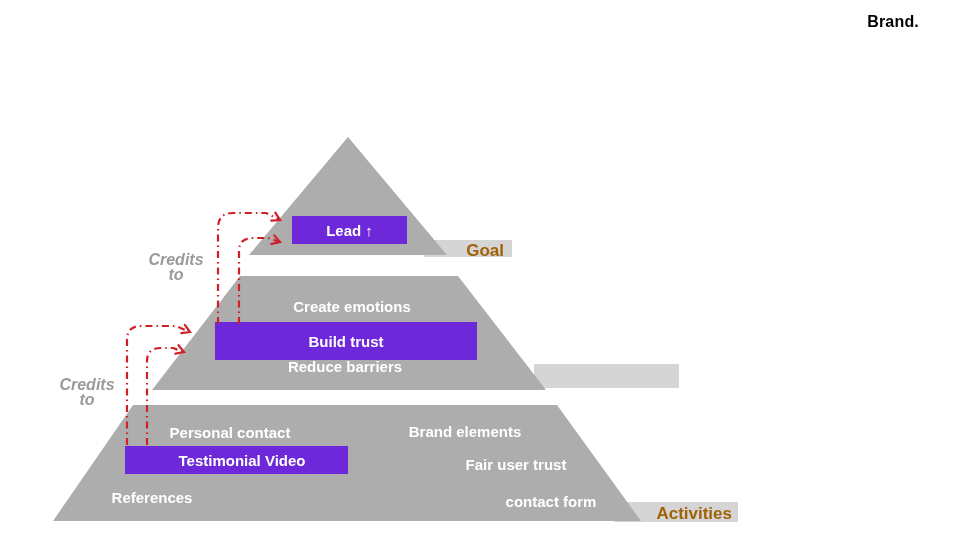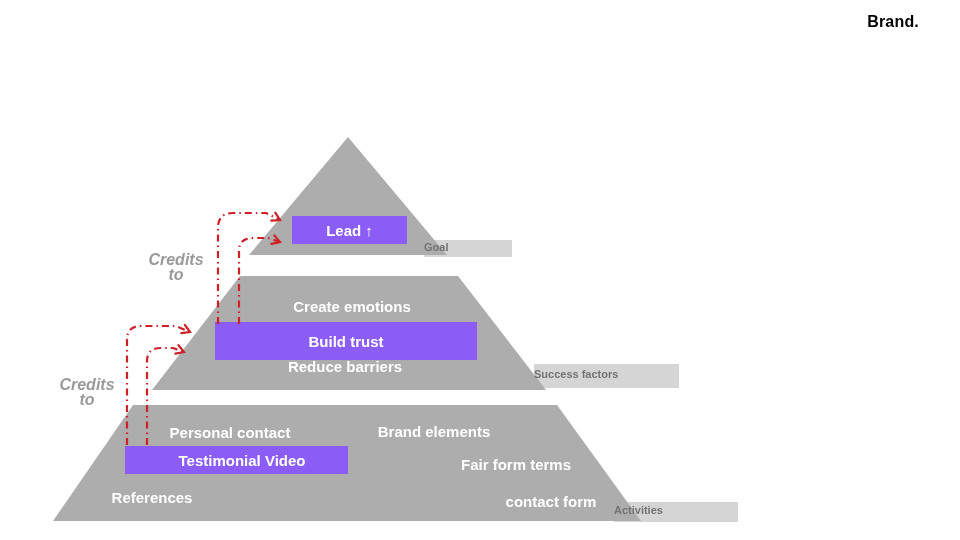--- a/index.html
+++ b/index.html
@@ -4,23 +4,23 @@
 <style>
   html,body{margin:0;padding:0;background:#fff;}
   .stage{
     position:relative;width:960px;height:540px;background:#ffffff;
     font-family:"Liberation Sans", sans-serif;overflow:hidden;
   }
   .layer{position:absolute;left:0;top:0;width:960px;height:540px;}
   svg{display:block;}
   .lbl{position:absolute;font-weight:bold;white-space:nowrap;}
   .white-lbl{color:#ffffff;font-size:15px;text-align:center;}
-  .tag-lbl{color:#737373;font-size:11px;text-align:left;}
+  .tag-lbl{color:#a16207;font-size:17px;text-align:right;}
   .redbox{
-    position:absolute;background:#8b5cf6;color:#ffffff;font-weight:bold;
+    position:absolute;background:#6d28d9;color:#ffffff;font-weight:bold;
     font-size:15px;display:flex;align-items:center;justify-content:center;
   }
   .redbox.left-align{justify-content:center;padding-left:11px;box-sizing:border-box;}
   .credits{
     position:absolute;color:#9a9a9a;font-weight:bold;font-style:italic;
     font-size:16px;line-height:15px;text-align:center;width:100px;
   }
   .logo{
     position:absolute;top:13px;right:41px;color:#000;font-weight:bold;
     font-size:16px;letter-spacing:.2px;
@@ -49,27 +49,26 @@
   <div class="redbox" style="left:215px;top:322px;width:262px;height:38px;">
     <span>Build trust</span>
   </div>
   <div class="redbox left-align" style="left:125px;top:446px;width:223px;height:28px;">
     <span>Testimonial Video</span>
   </div>
 
   <div class="lbl white-lbl" style="left:252px;top:298px;width:200px;">Create emotions</div>
   <div class="lbl white-lbl" style="left:245px;top:358px;width:200px;">Reduce barriers</div>
   <div class="lbl white-lbl" style="left:130px;top:424px;width:200px;text-align:center;">Personal contact</div>
-  <div class="lbl white-lbl" style="left:334px;top:423px;width:200px;">Brand elements</div>
-  <div class="lbl white-lbl" style="left:416px;top:456px;width:200px;">Fair form terms</div>
+  <div class="lbl white-lbl" style="left:365px;top:423px;width:200px;">Brand elements</div>
+  <div class="lbl white-lbl" style="left:416px;top:456px;width:200px;">Fair user trust</div>
   <div class="lbl white-lbl" style="left:52px;top:489px;width:200px;">References</div>
   <div class="lbl white-lbl" style="left:451px;top:493px;width:200px;">contact form</div>
 
   <div class="lbl tag-lbl" style="left:424px;top:241px;width:80px;">Goal</div>
-  <div class="lbl tag-lbl" style="left:534px;top:368px;width:139px;">Success factors</div>
   <div class="lbl tag-lbl" style="left:614px;top:504px;width:118px;">Activities</div>
 
   <div class="credits" style="left:126px;top:252px;">
     <span>Credits</span><br>
     <span>to</span>
   </div>
   <div class="credits" style="left:37px;top:377px;">
     <span>Credits</span><br>
     <span>to</span>
   </div>

